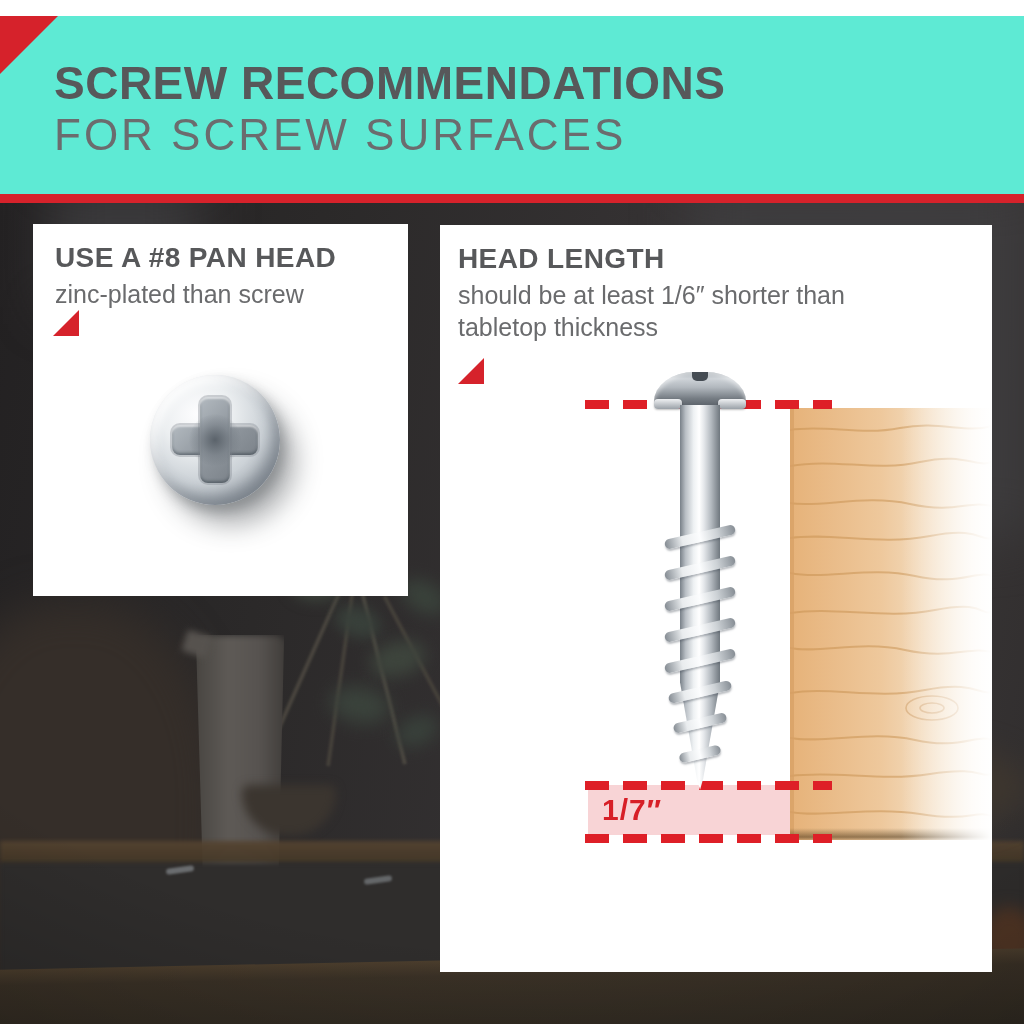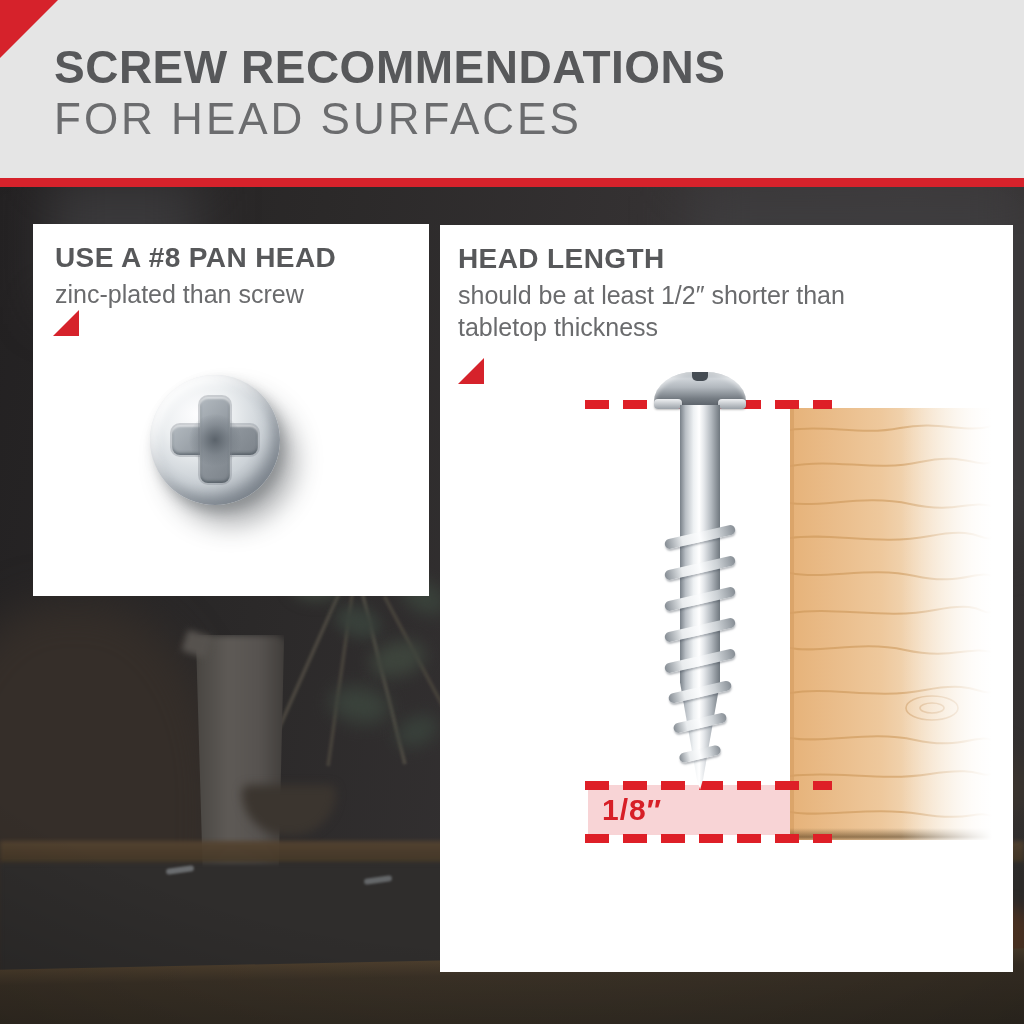--- a/index.html
+++ b/index.html
@@ -6,36 +6,36 @@
   .canvas{
     position:relative;width:1024px;height:1024px;overflow:hidden;
     background:#ffffff;font-family:"Liberation Sans",sans-serif;
     -webkit-font-smoothing:antialiased;
   }
   :root{
     --red:#d6222b; --dashred:#de1f27; --pink:#f8d4d6;
     --ink:#57585a; --ink2:#6a6b6d;
   }
   
-  .header{position:absolute;inset:0 0 auto 0;height:187px;background:#e5e5e5;z-index:20;}
+  .header{position:absolute;inset:0 0 auto 0;height:187px;background:#5eead4;z-index:20;margin-top:16px;}
   .corner-tri{position:absolute;left:0;top:0;width:0;height:0;
     border-top:58px solid var(--red);border-right:58px solid transparent;}
   .h-title{position:absolute;left:54px;top:40px;font-size:46px;font-weight:bold;
     color:var(--ink);letter-spacing:.5px;white-space:nowrap;}
   .h-sub{position:absolute;left:54px;top:94px;font-size:44px;font-weight:400;
     color:#6b6c6e;letter-spacing:3px;white-space:nowrap;}
   .red-bar{position:absolute;left:0;top:178px;width:1024px;height:9px;background:var(--red);}
   
   .photo{position:absolute;left:0;top:187px;width:1024px;height:837px;overflow:hidden;z-index:1;
     background:linear-gradient(100deg,#232122 0%,#2b2929 28%,#343132 55%,#3b3839 78%,#302d2d 100%);}
   .blob{position:absolute;}
   .vignette{position:absolute;inset:0;
     background:radial-gradient(120% 95% at 50% 38%, rgba(0,0,0,0) 55%, rgba(0,0,0,.38) 100%);}
   
-  .card{position:absolute;background:#ffffff;z-index:10;padding-left:21px;}
+  .card{position:absolute;background:#ffffff;z-index:10;}
   .card-left{left:33px;top:224px;width:375px;height:372px;}
   .card-right{left:440px;top:225px;width:552px;height:747px;}
   .c-title{position:absolute;left:22px;top:18px;font-size:28px;font-weight:bold;
     color:var(--ink);letter-spacing:.4px;white-space:nowrap;}
   .c-sub{position:absolute;left:22px;top:54px;font-size:25px;color:var(--ink2);
     line-height:32px;max-width:480px;}
   .tri-marker{position:absolute;width:0;height:0;
     border-bottom:26px solid var(--red);border-left:26px solid transparent;}
   .card-left .tri-marker{left:20px;top:86px;}
   .card-right .c-title{left:18px;}
@@ -123,40 +123,40 @@
                 filter:blur(8px);"></div>
     <div class="blob" style="left:-12px;top:772px;width:1048px;height:90px;
                 background:linear-gradient(180deg,#4c3e2d 0,#3a3126 16px,#2e2921 100%);
                 transform:rotate(-1.2deg);"></div>
     <div class="vignette"></div>
   </div>
 
   <div class="header">
     <div class="corner-tri"></div>
     <div class="h-title">SCREW RECOMMENDATIONS</div>
-    <div class="h-sub">FOR HEAD SURFACES</div>
+    <div class="h-sub">FOR SCREW SURFACES</div>
     <div class="red-bar"></div>
   </div>
 
   <div class="card card-left">
     <div class="c-title">USE A #8 PAN HEAD</div>
     <div class="c-sub">zinc-plated than screw</div>
     <div class="tri-marker"></div>
     <div class="panhead">
       <div class="ph-cross">
         <div class="ph-bar h"></div>
         <div class="ph-bar v"></div>
         <div class="ph-center"></div>
       </div>
     </div>
   </div>
 
   <div class="card card-right">
     <div class="c-title">HEAD LENGTH</div>
-    <div class="c-sub">should be at least 1/2″ shorter than tabletop thickness</div>
+    <div class="c-sub">should be at least 1/6″ shorter than tabletop thickness</div>
     <div class="tri-marker"></div>
 
     <div class="pink-band"></div>
 
     <div class="woodwrap">
       <svg width="202" height="432" viewBox="0 0 202 432" xmlns="http://www.w3.org/2000/svg">
         <defs>
           <linearGradient id="woodBase" x1="0" y1="0" x2="1" y2="0">
             <stop offset="0" stop-color="#e6b279"></stop>
             <stop offset="0.45" stop-color="#eec89c"></stop>
@@ -195,21 +195,21 @@
         <rect x="0" y="0" width="4" height="432" fill="#d7a066" opacity="0.75"></rect>
         <rect x="0" y="420" width="202" height="12" fill="url(#botSh)"></rect>
         <rect x="0" y="0" width="202" height="432" fill="url(#fadeR)"></rect>
       </svg>
     </div>
 
     <div class="dash top"></div>
     <div class="dash band-t"></div>
     <div class="dash band-b"></div>
 
-    <div class="meas-label">1/8″</div>
+    <div class="meas-label">1/7″</div>
 
     <div class="screw">
       <div class="s-head">
         <div class="s-notch"></div>
       </div>
       <div class="s-foot l"></div>
       <div class="s-foot r"></div>
       <div class="s-shaft"></div>
       <div class="thread" style="left:224px;top:307px;width:72px;"></div>
       <div class="thread" style="left:224px;top:338px;width:72px;"></div>

